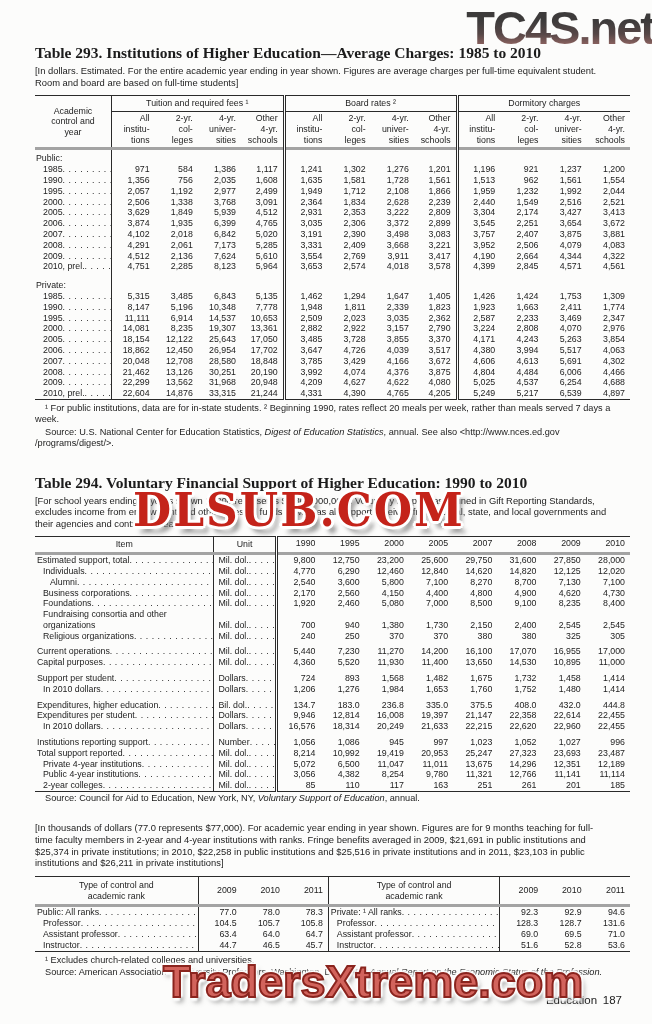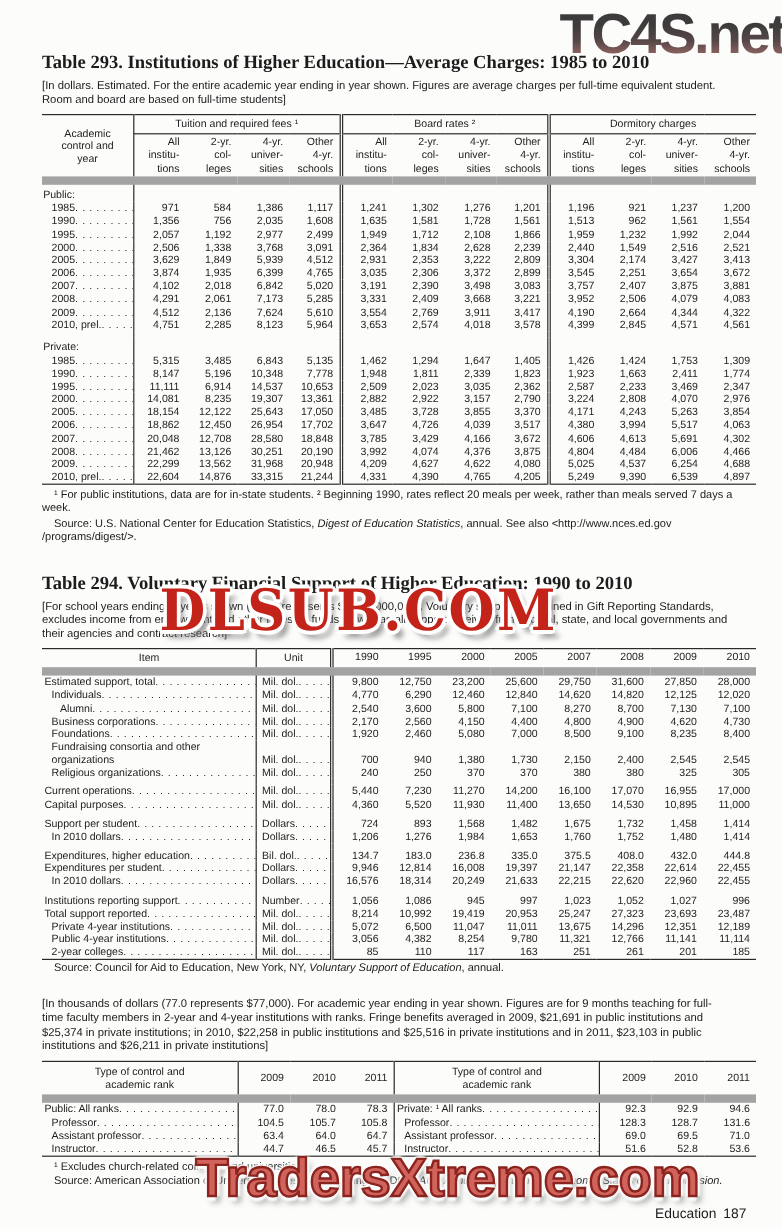--- a/index.html
+++ b/index.html
@@ -7,21 +7,21 @@
        font-family:"Liberation Sans",sans-serif;position:relative;overflow:hidden;}
   .page{position:absolute;top:0;left:0;width:652px;height:1024px;padding:44px 22px 0 35px;box-sizing:border-box;}
   .ttl{font-family:"Liberation Serif",serif;font-weight:bold;font-size:15.5px;line-height:18px;margin:0 0 3px 0;}
   .note{font-size:9.4px;line-height:11.6px;max-width:572px;margin:0 0 7px 0;}
   table{border-collapse:collapse;width:100%;table-layout:fixed;font-size:8.8px;line-height:10.8px;}
   thead th{font-weight:normal;}
   .tbl{border-top:1px solid #2a2a2a;border-bottom:1px solid #2a2a2a;}
   th.grp{border-bottom:1px solid #2a2a2a;text-align:center;padding:2px 0;}
   th.stubh{text-align:center;white-space:pre-line;vertical-align:middle;}
   th.sub{text-align:right;white-space:pre-line;vertical-align:bottom;padding:1px 5px 2px 0;}
-  thead{border-bottom:7px solid #a3a3a3;}
+  thead{border-bottom:3px solid #a3a3a3;}
   td{padding:0;vertical-align:bottom;}
   td.num{text-align:right;padding-right:5px;}
   .v1{border-left:1px solid #2a2a2a;}
   .v2{border-left:3px double #2a2a2a;}
   .lw{display:flex;align-items:baseline;}
   .dots{flex:1;overflow:hidden;white-space:nowrap;}
   .dots::before{content:". . . . . . . . . . . . . . . . . . . . . . . . . . . . . . . . . . . .";letter-spacing:.5px;}
   .seclbl{padding:3px 0 0 1px;}
   .yr{padding-left:8px;}
   .ind0{padding-left:2px;} .ind1{padding-left:8px;} .ind2{padding-left:15px;margin-top:26px;}
@@ -541,21 +541,21 @@
           </td>
           <td class="num v1">22,604</td>
           <td class="num ">14,876</td>
           <td class="num ">33,315</td>
           <td class="num ">21,244</td>
           <td class="num v2">4,331</td>
           <td class="num ">4,390</td>
           <td class="num ">4,765</td>
           <td class="num ">4,205</td>
           <td class="num v2">5,249</td>
-          <td class="num ">9,390</td>
+          <td class="num ">5,217</td>
           <td class="num ">6,539</td>
           <td class="num ">4,897</td>
         </tr>
       </tbody>
   </table>
 
   <p class="fnote">¹ For public institutions, data are for in-state students. ² Beginning 1990, rates reflect 20 meals per week, rather than meals served 7 days a week.</p>
   <p class="src"><span>Source: U.S. National Center for Education Statistics, </span><span class="it">Digest of Education Statistics</span><span>, annual. See also &lt;http://www.nces.ed.gov /programs/digest/&gt;.</span></p>
 
   <div class="sec-gap" style="height:24px"></div>

